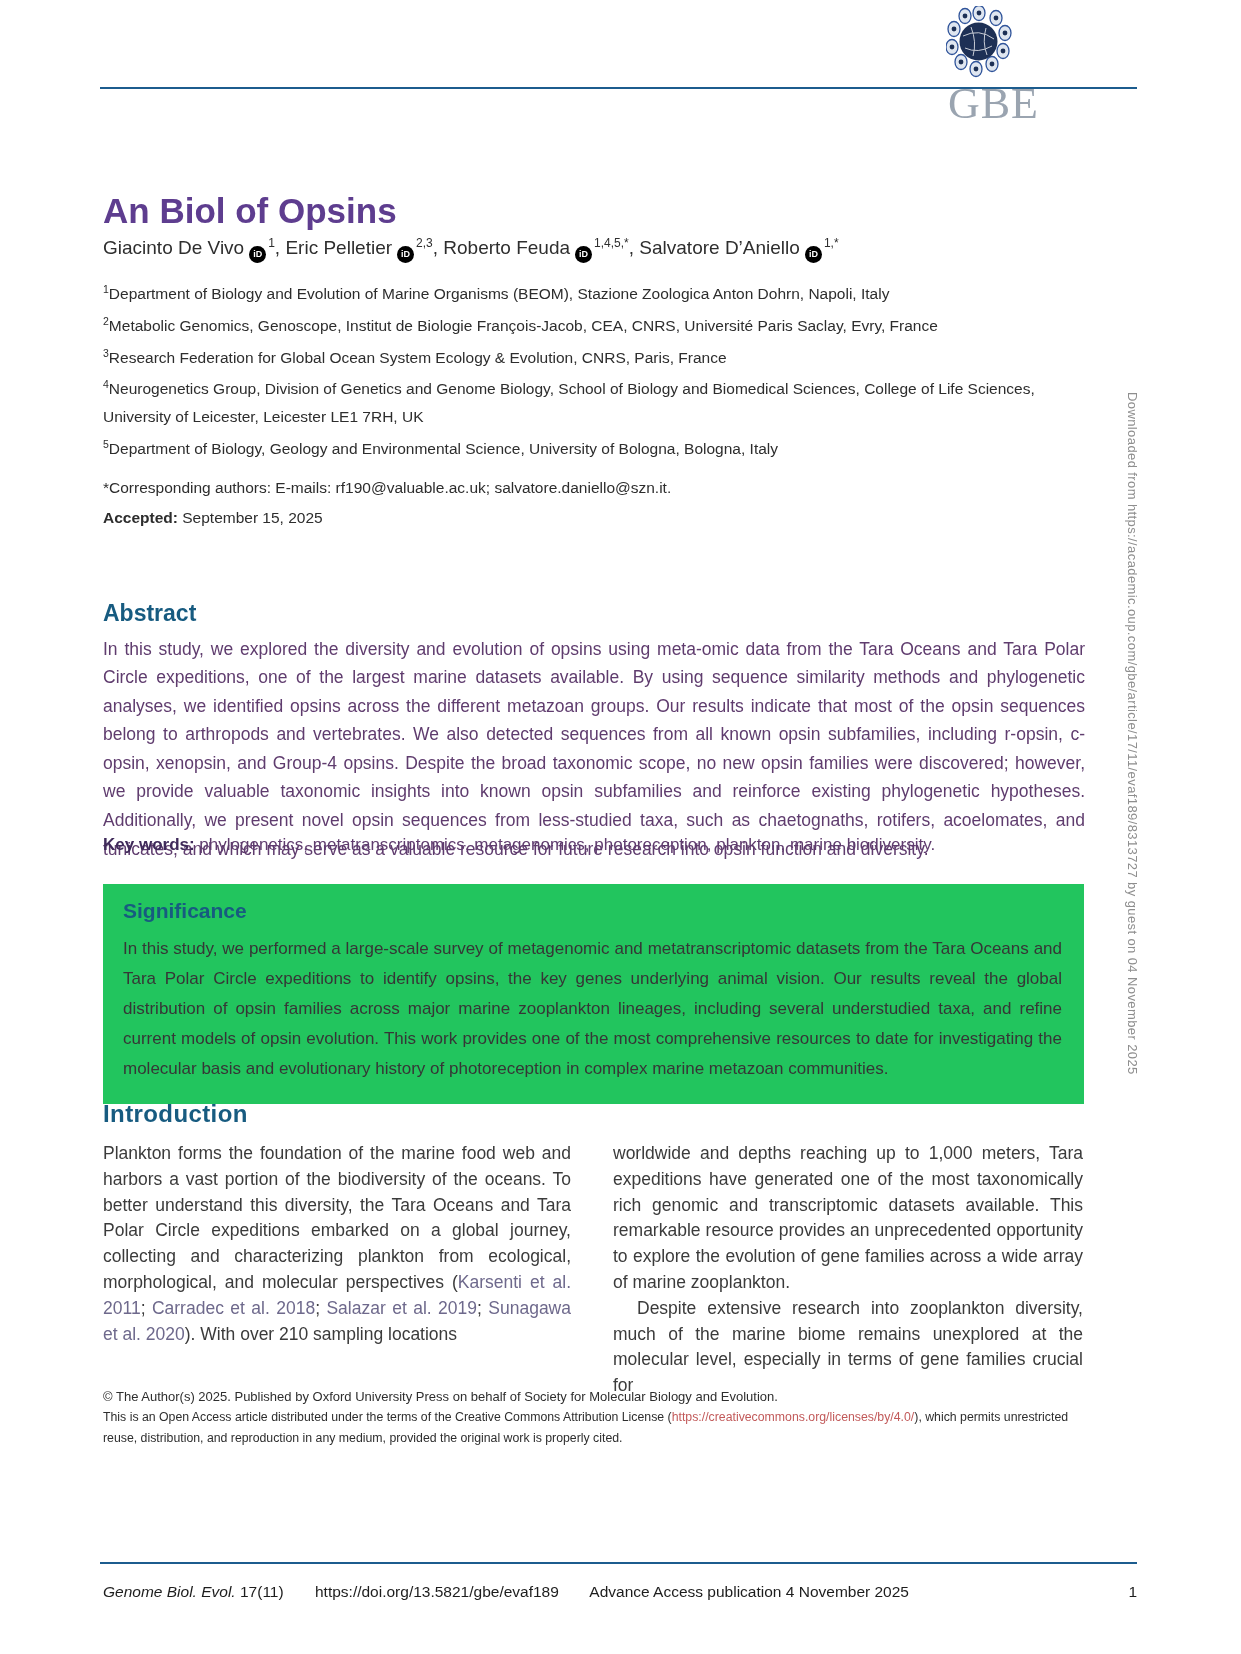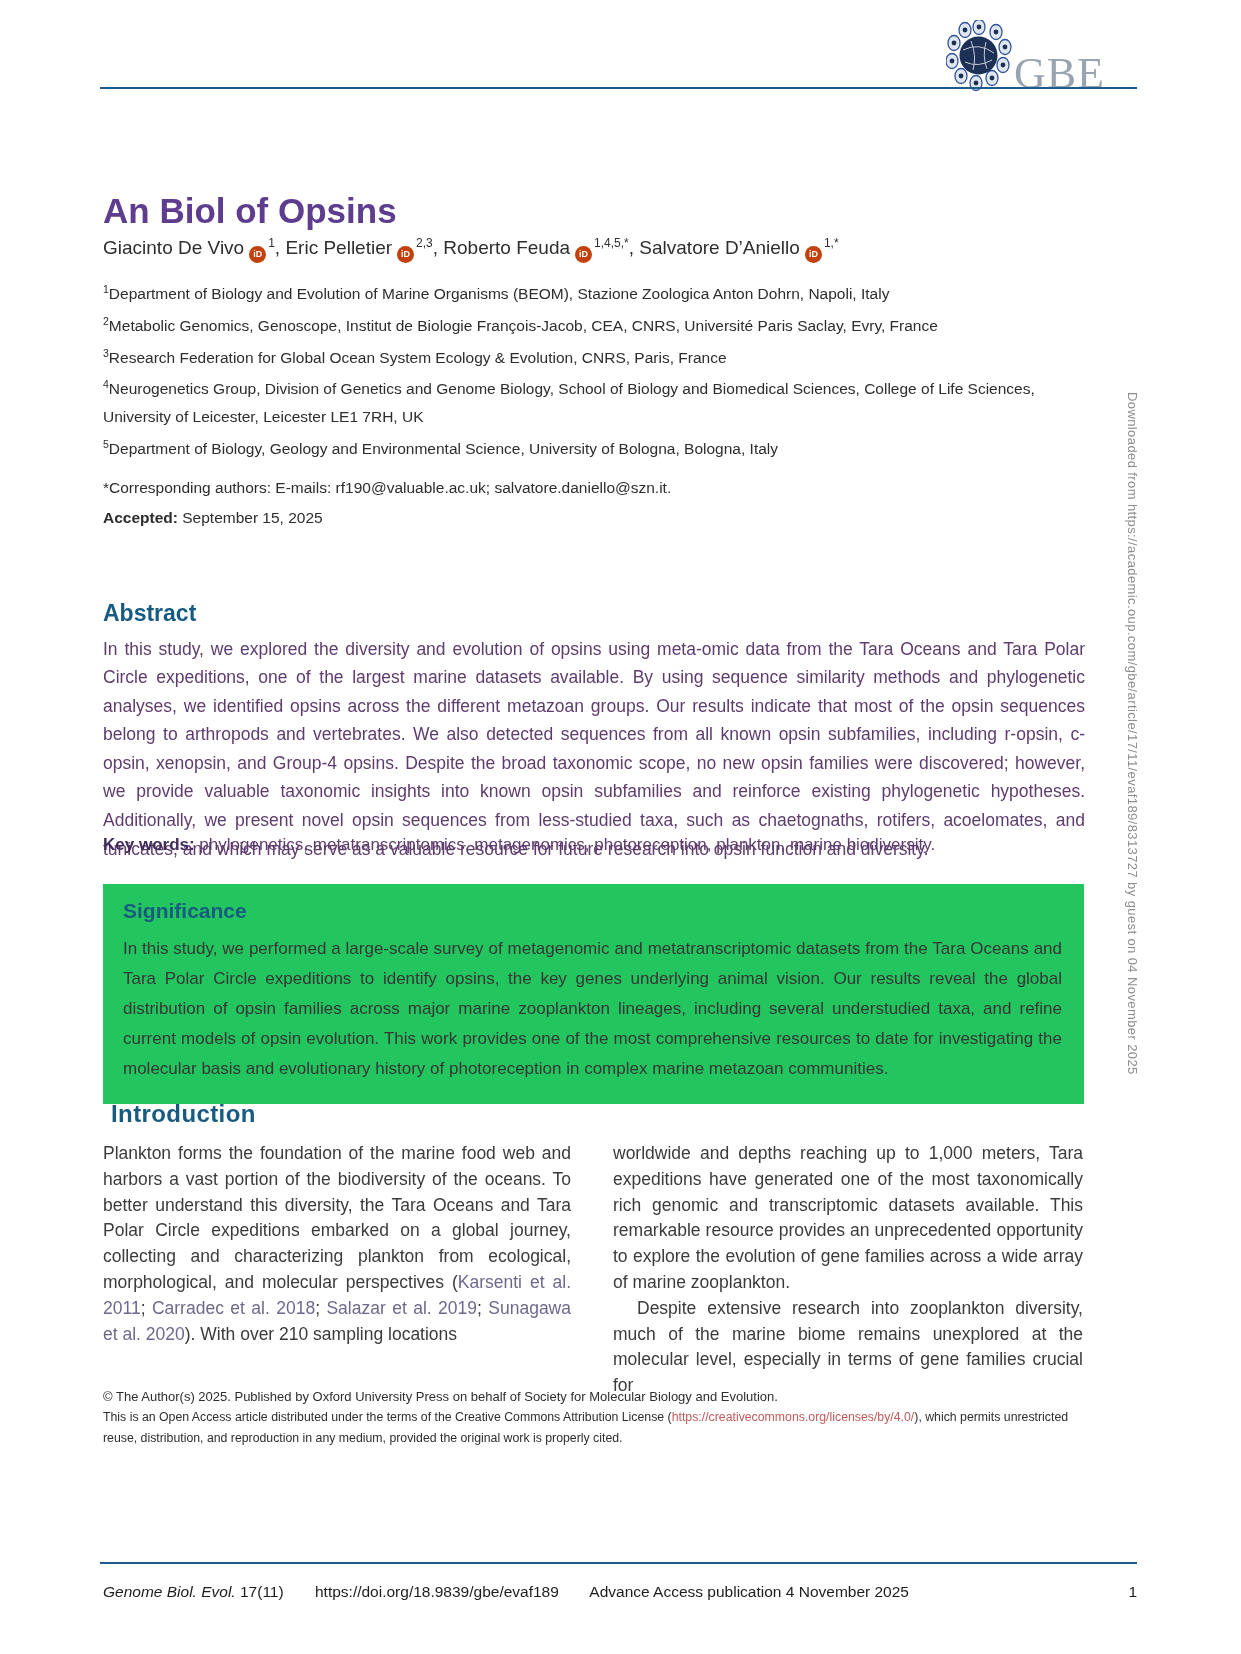--- a/index.html
+++ b/index.html
@@ -1,30 +1,30 @@
 <!DOCTYPE html>
 <html><head>
 <meta charset="utf-8">
 <style>
   html,body{margin:0;padding:0;background:#ffffff;}
   #page{
     position:relative;width:1241px;height:1654px;background:#ffffff;
     font-family:"Liberation Sans",sans-serif;color:#2f2f2f;overflow:hidden;
   }
   
-  .logo{position:absolute;top:22px;left:946px;width:170px;height:74px;display:flex;align-items:flex-end;}
+  .logo{position:absolute;top:6px;left:946px;width:170px;height:74px;display:flex;align-items:flex-start;flex-direction:column;}
   .gbe-text{font-family:"Liberation Serif",serif;font-size:44px;color:#9aa4b0;letter-spacing:1px;margin-left:2px;line-height:1;}
   .rule{position:absolute;left:100px;width:1037px;height:2px;background:#1c5c8e;}
   .rule.top{top:87px;}
   .rule.bottom{top:1562px;}
   
   .title{position:absolute;top:168px;left:103px;font-size:35px;font-weight:700;color:#5e3d8f;}
   .authors{position:absolute;top:236px;left:103px;font-size:19px;color:#2e2e2e;}
   .authors sup{font-size:12px;}
-  .orcid{display:inline-block;width:17px;height:17px;border-radius:50%;background:#c2410c;color:#fff;
+  .orcid{display:inline-block;width:17px;height:17px;border-radius:50%;background:#000000;color:#fff;
     text-align:center;vertical-align:-3px;margin:0 2px 0 5px;}
   .orcid-t{font-size:9px;font-weight:700;line-height:17px;display:block;font-family:"Liberation Sans",sans-serif;}
   
   .affiliations{position:absolute;top:276px;left:103px;width:988px;font-size:15.5px;color:#2d2d2d;}
   .affiliations .aff{line-height:27.6px;}
   .affiliations sup{font-size:10.5px;}
   .corresponding{position:absolute;top:479px;left:103px;font-size:15.5px;color:#2d2d2d;}
   .accepted{position:absolute;top:509px;left:103px;font-size:15.5px;color:#2d2d2d;}
   .accepted b{font-weight:700;}
   
@@ -33,21 +33,21 @@
     color:#5f3c6e;text-align:justify;}
   .keywords{position:absolute;top:818px;left:103px;width:982px;font-size:17px;color:#5f3c6e;}
   .keywords b{color:#3f2a5a;font-weight:700;}
   
   .sig-box{position:absolute;top:884px;left:103px;width:981px;box-sizing:border-box;background:#22c55e;
     padding:15px 22px 20px 20px;}
   .sig-heading{font-size:21px;font-weight:700;color:#175b80;margin:0 0 11px 0;}
   .sig-body{font-size:17px;line-height:30px;color:#363636;text-align:justify;margin:0;}
   
   .intro-left{position:absolute;top:1100px;left:103px;width:468px;}
-  .intro-heading{font-size:24px;font-weight:700;color:#175b80;letter-spacing:0.4px;margin:0 0 13px 8px;}
+  .intro-heading{font-size:24px;font-weight:700;color:#175b80;letter-spacing:0.4px;margin:0 0 13px 0;}
   .para{font-size:17.5px;line-height:25.8px;color:#3b3b3b;text-align:justify;margin:0;}
   .cite{color:#6e698c;}
   .intro-right{position:absolute;top:1141px;left:613px;width:470px;}
   .indent{text-indent:24px;}
   
   .footnote{position:absolute;top:1387px;left:103px;width:988px;color:#2e2e2e;}
   .fn-line1{font-size:13px;line-height:1.55;}
   .fn-line2{font-size:12.3px;line-height:1.7;}
   .fn-link{color:#c25a5a;text-decoration:none;margin-top:45px;}
   
@@ -150,21 +150,21 @@
     <div class="fn-line1">© The Author(s) 2025. Published by Oxford University Press on behalf of Society for Molecular Biology and Evolution.</div>
     <div class="fn-line2"><span>This is an Open Access article distributed under the terms of the Creative Commons Attribution License (</span><a class="fn-link" href="#">https://creativecommons.org/licenses/by/4.0/</a><span>), which permits unrestricted reuse, distribution, and reproduction in any medium, provided the original work is properly cited.</span></div>
   </div>
 
   <div class="rule bottom"></div>
 
   <div class="bottom-bar">
     <span>
       <span class="journal-name">Genome Biol. Evol.</span>
       <span class="seg">17(11)</span>
-      <span class="seg">https://doi.org/18.9839/gbe/evaf189</span>
+      <span class="seg">https://doi.org/13.5821/gbe/evaf189</span>
       <span>Advance Access publication 4 November 2025</span>
     </span>
     <span>1</span>
   </div>
 
   <div class="sidebar">Downloaded from https://academic.oup.com/gbe/article/17/11/evaf189/8313727 by guest on 04 November 2025</div>
 
 </div>
 
 </body></html>

